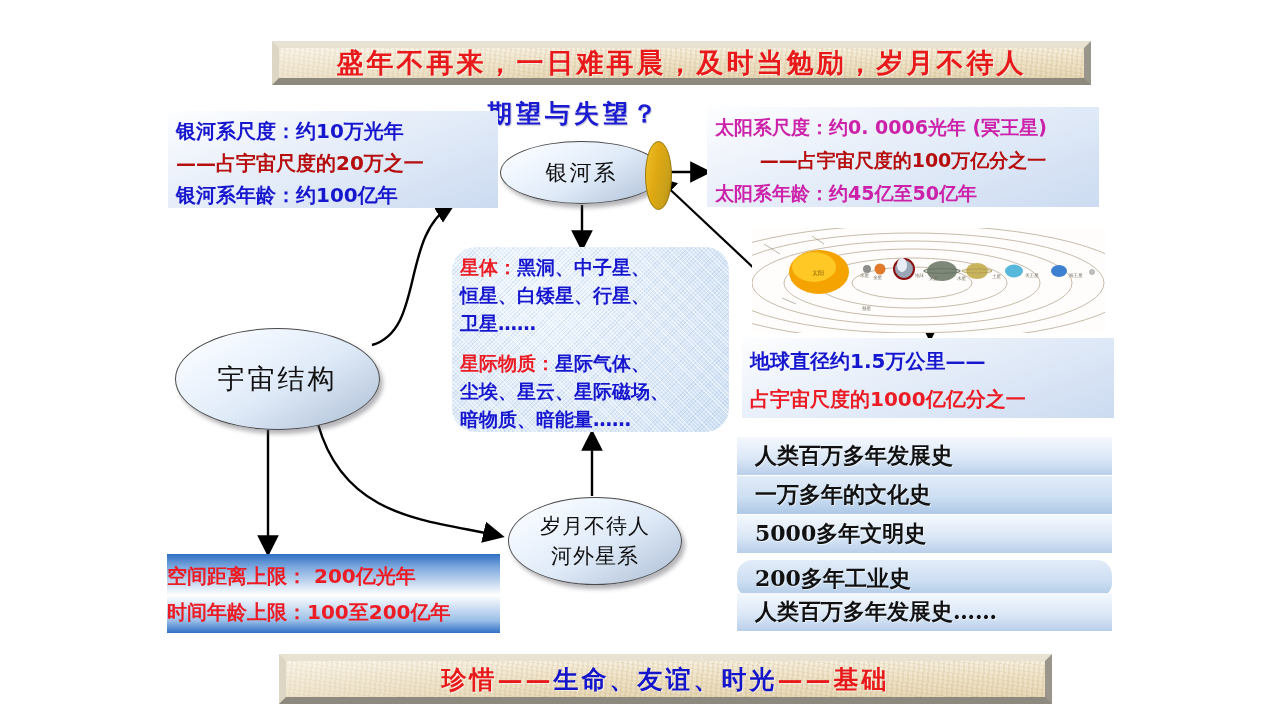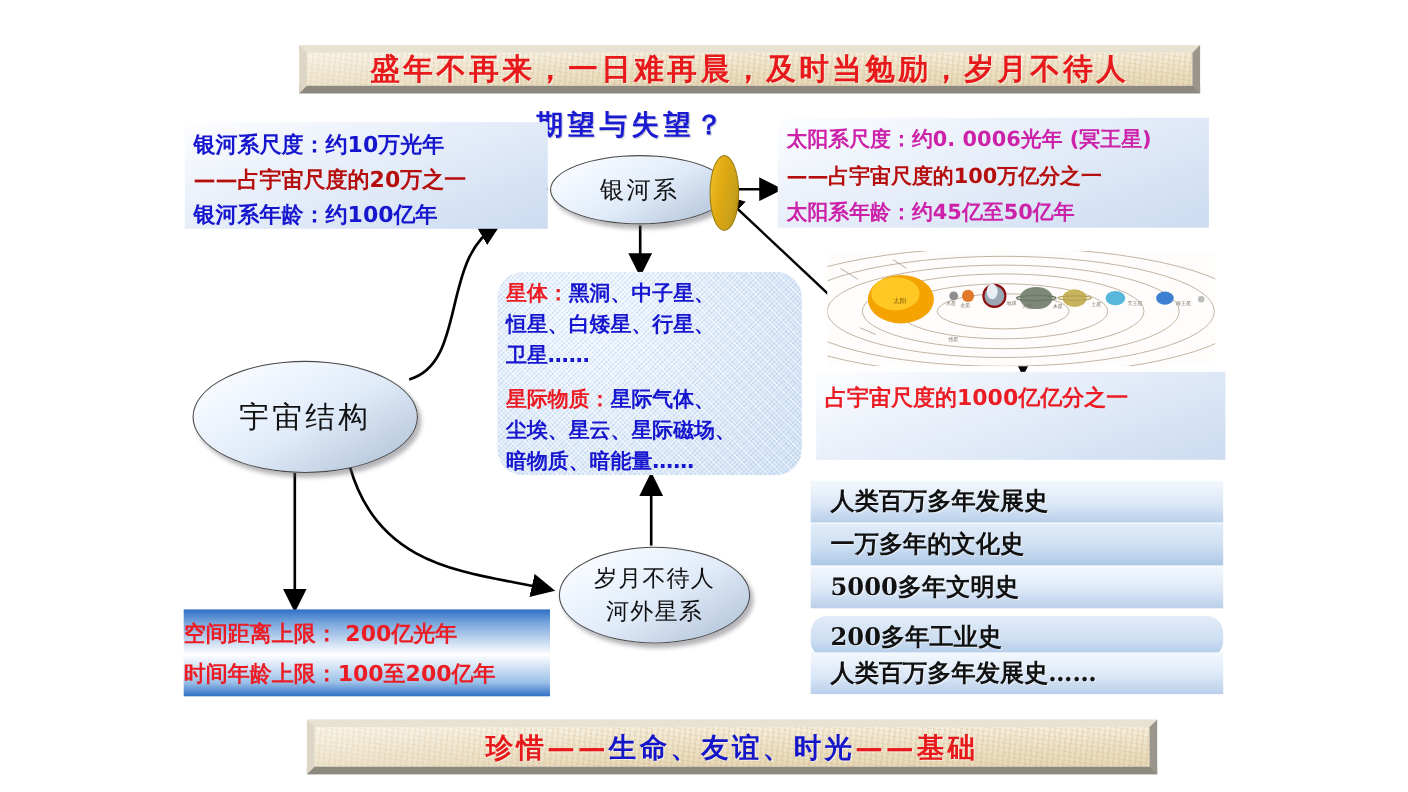--- a/index.html
+++ b/index.html
@@ -58,21 +58,21 @@
 
   #box-galaxy{left:168px;top:111px;width:330px;height:97px;}
   #box-galaxy div{font-size:20px;line-height:32px;letter-spacing:0px;}
   .t-blue{color:#1616cf;}
   .t-darkred{color:#b60d0d;}
   .t-red{color:#ec1c24;}
   .t-magenta{color:#cc22aa;}
 
   #box-solar{left:707px;top:107px;width:392px;height:100px;}
   #box-solar div{font-size:19px;line-height:33px;}
-  #box-solar .line2{}
+  #box-solar .line2{text-align:center;}
 
   
   #box-bodies{
     position:absolute;left:452px;top:247px;width:277px;height:185px;
     box-sizing:border-box;padding:6px 8px;
     background:
       repeating-linear-gradient(45deg, rgba(255,255,255,.55) 0 1px, rgba(255,255,255,0) 1px 3px),
       repeating-linear-gradient(-45deg, rgba(150,185,225,.30) 0 1px, rgba(255,255,255,0) 1px 3px),
       radial-gradient(circle at 30% 20%, #f2f8ff 0%, #dfeaf8 60%, #cfe0f4 100%);
     border-radius: 24px;
@@ -227,20 +227,21 @@
       </g>
       <g stroke="#a2968a" stroke-width="0.7" fill="none">
         <path d="M12,16 L28,26"></path>
           <path d="M60,8 L72,16"></path>
           <path d="M30,70 L44,76"></path>
       </g>
     </svg>
   </div>
 
   <div class="infobox" id="box-earth">
+    <div class="t-blue">地球直径约1.5万公里——</div>
     <div class="t-red">占宇宙尺度的1000亿亿分之一</div>
   </div>
 
   <div class="hist a" style="top:437px;">人类百万多年发展史</div>
   <div class="hist b" style="top:476px;">一万多年的文化史</div>
   <div class="hist a" style="top:515px;">5000多年文明史</div>
   <div class="hist b" style="top:560px;border-radius:15px;">200多年工业史</div>
   <div class="hist a" style="top:593px;">人类百万多年发展史……</div>
 
   <div id="box-limits">

